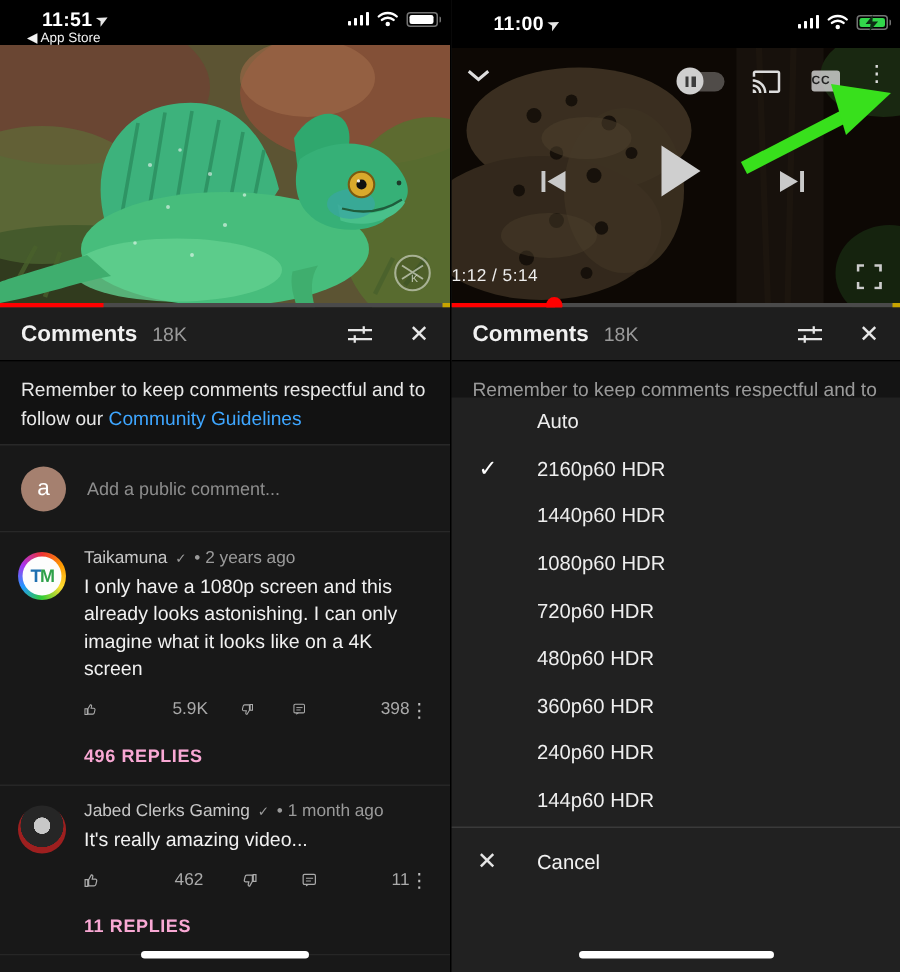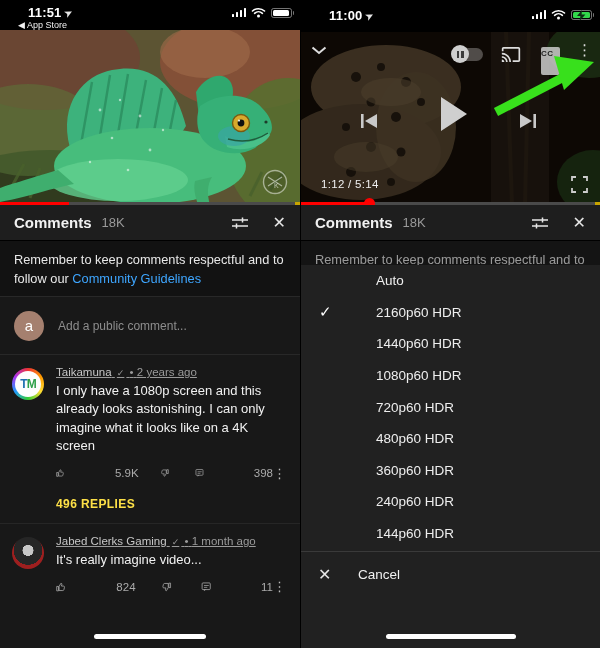--- a/index.html
+++ b/index.html
@@ -35,26 +35,26 @@
   .seekbar.with-dot .played::after { content:""; position:absolute; right:-5px; top:-4px; width:11px; height:11px; border-radius:50%; background:#f00; }
   .watermark { position:absolute; right:12px; bottom:10px; opacity:.75; z-index:3; }
 
   
   .ctl { position:absolute; z-index:3; color:#e6e6e6; }
   .chevron-dn { left:10px; top:14px; }
   .autoplay { left:152px; top:16px; width:30px; height:13px; background:rgba(255,255,255,.28); border-radius:7px; }
   .autoplay .knob { position:absolute; left:-2px; top:-3px; width:18px; height:18px; border-radius:50%; background:#cfcfcf; display:flex; align-items:center; justify-content:center; gap:2px; }
   .autoplay .knob i { display:block; width:2.5px; height:7px; background:#3c3c3c; }
   .cast { left:200px; top:14px; }
-  .cc { left:240px; top:15px; width:19px; height:28px; background:rgba(205,205,205,.85); border-radius:2px;
+  .cc { left:240px; top:15px; width:19px; height:14px; background:rgba(205,205,205,.85); border-radius:2px;
         color:#222; font-size:8px; font-weight:bold; text-align:left; line-height:14px; letter-spacing:.5px; }
   .dots-menu { right:8px; top:10px; font-size:15px; color:#ddd; letter-spacing:0; line-height:1; }
   .prev-btn { left:58px; top:78px; } .next-btn { right:62px; top:78px; }
   .play-btn { left:138px; top:64px; }
-  .time-disp { left:20px; top:146px; font-size:11.5px; color:#efefef; letter-spacing:.3px; }
+  .time-disp { left:0; top:146px; font-size:11.5px; color:#efefef; letter-spacing:.3px; }
   .fs-btn { right:12px; top:144px; }
   .green-arrow { position:absolute; right:2px; top:22px; z-index:4; }
 
   
   .c-header { position:relative; height:36px; background:#1e1e1e; display:flex; align-items:center; padding:0 14px; border-bottom:1px solid #000; }
   .c-title { color:#f1f1f1; font-size:15px; font-weight:bold; }
   .c-count { color:#9a9a9a; font-size:13px; margin-left:10px; }
   .c-tools { margin-left:auto; display:flex; align-items:center; gap:24px; }
   .x-icon { color:#e6e6e6; font-size:16px; }
   .notice { height:55px; background:#121212; padding:10px 14px 0; font-size:12.8px; color:#e8e8e8; line-height:1.45; }
@@ -64,34 +64,34 @@
   .avatar { flex:none; border-radius:50%; display:flex; align-items:center; justify-content:center; }
   .av-a { width:30px; height:30px; background:#a5806f; color:#fff; font-size:15px; }
   .add-ph { margin-left:14px; color:#8d8d8d; font-size:12px; }
 
   .comment { position:relative; padding:11px 14px 4px 56px; background:#181818; }
   .comment .avatar { position:absolute; left:12px; top:13px; width:32px; height:32px; }
   .av-tm { background:conic-gradient(#e33,#f90,#fd3,#3c3,#29f,#a3e,#e33); }
   .av-tm b { display:flex; align-items:center; justify-content:center; width:26px; height:26px; border-radius:50%; background:#fdfdfd; font-size:12px; letter-spacing:-1px; }
   .av-tm b .t1{color:#1f6fb0;} .av-tm b .t2{color:#2fa14a;}
   .av-jc { background:radial-gradient(circle at 50% 42%, #c8c8c8 0 22%, #262626 23% 58%, #9e1f1f 59% 100%); }
-  .meta { font-size:11.5px; color:#9a9a9a;text-decoration:underline; }
+  .meta { font-size:11.5px; color:#9a9a9a; }
   .meta .author { color:#c7c7c7; }
   .meta .vbadge { font-size:9px; color:#9a9a9a; margin:0 2px; }
   .body-text { margin-top:4px; color:#f1f1f1; font-size:13px; line-height:1.42; max-width:232px; }
   .actions { display:flex; align-items:center; margin:10px 0 6px; color:#aaa; font-size:11.5px; }
   .actions .cnt { margin-left:6px;padding-left:44px; }
   .actions .gap { width:34px; } .actions .gap2 { width:40px; }
   .actions .dots { margin-left:auto; font-size:13px; color:#bbb; }
-  .replies { padding:6px 14px 12px 56px; font-size:12px; font-weight:bold; letter-spacing:.4px; color:#fde047; background:#181818; border-bottom:1px solid #262626; }
+  .replies { padding:6px 14px 12px 56px; font-size:12px; font-weight:bold; letter-spacing:.4px; color:#f9a8d4; background:#181818; border-bottom:1px solid #262626; }
   icon, .ic { display:inline-flex; }
 
   
   .qmenu { position:absolute; left:0; right:0; top:265px; bottom:0; background:#212121; z-index:6; display:flex; flex-direction:column; }
-  .qrow { position:relative; height:31.6px; flex:none; display:flex; align-items:center; padding-left:75px; color:#eee; font-size:13.5px; }
+  .qrow { position:relative; height:31.6px; flex:none; display:flex; align-items:center; padding-left:57px; color:#eee; font-size:13.5px; }
   .qrow .chk { position:absolute; left:18px; top:50%; transform:translateY(-50%); font-size:15px; color:#fff; }
   .qdivider { height:1px; background:#3a3a3a; margin-top:2px; }
   .cancel-row { height:44px; flex:none; display:flex; align-items:center; padding-left:57px; color:#f1f1f1; font-size:13.5px; position:relative; }
   .cancel-row .x { position:absolute; left:17px; font-size:16px; color:#e6e6e6; }
 
   .home-pill { position:absolute; bottom:9px; left:50%; transform:translateX(-50%); height:5px; border-radius:3px; background:#fff; z-index:9; }
   .pill-l { width:112px; } .pill-r { width:130px; }
 </style>
 </head>
 <body>
@@ -226,40 +226,41 @@
     <div class="replies">496 REPLIES</div>
 
     <div class="comment">
       <span class="avatar av-jc"></span>
       <div class="meta">
         <span class="author">Jabed Clerks Gaming</span>
         <span class="vbadge">✓</span>
         <span>•</span>
         <span>1 month ago</span>
       </div>
-      <div class="body-text">It's really imagine video...</div>
+      <div class="body-text">It's really amazing video...</div>
       <div class="actions">
         <svg class="ic" width="14" height="14" viewBox="0 0 14 14">
             <path d="M1 6.2h2.4v6H1z M4.2 11.8h5c.75 0 1.35-.5 1.5-1.2l.75-3.2c.2-.85-.45-1.65-1.3-1.65H7.4l.55-2.4c.15-.7-.35-1.35-1.05-1.35h-.3L4.2 6.2z" fill="none" stroke="#aaa" stroke-width="1.1"></path>
           </svg>
-        <span class="cnt">824</span>
+        <span class="cnt">462</span>
         <span class="gap"></span>
         <svg class="ic" width="14" height="14" viewBox="0 0 14 14" style="transform:rotate(180deg)">
             <path d="M1 6.2h2.4v6H1z M4.2 11.8h5c.75 0 1.35-.5 1.5-1.2l.75-3.2c.2-.85-.45-1.65-1.3-1.65H7.4l.55-2.4c.15-.7-.35-1.35-1.05-1.35h-.3L4.2 6.2z" fill="none" stroke="#aaa" stroke-width="1.1"></path>
           </svg>
         <span class="gap2"></span>
         <svg class="ic" width="14" height="14" viewBox="0 0 14 14">
             <rect x="1.5" y="1.5" width="11" height="9" rx="1.2" fill="none" stroke="#aaa" stroke-width="1.1"></rect>
             <path d="M4 12.5 L4 10.5 L7 10.5 Z" fill="#aaa"></path>
             <path d="M4 5h6.5M4 7.5h4.5" stroke="#aaa" stroke-width="1"></path>
           </svg>
         <span class="cnt">11</span>
         <span class="dots">⋮</span>
       </div>
     </div>
+    <div class="replies">11 REPLIES</div>
 
     <div class="comment">
       
       
       
     </div>
 
     <div class="home-pill pill-l"></div>
   </section>
 

